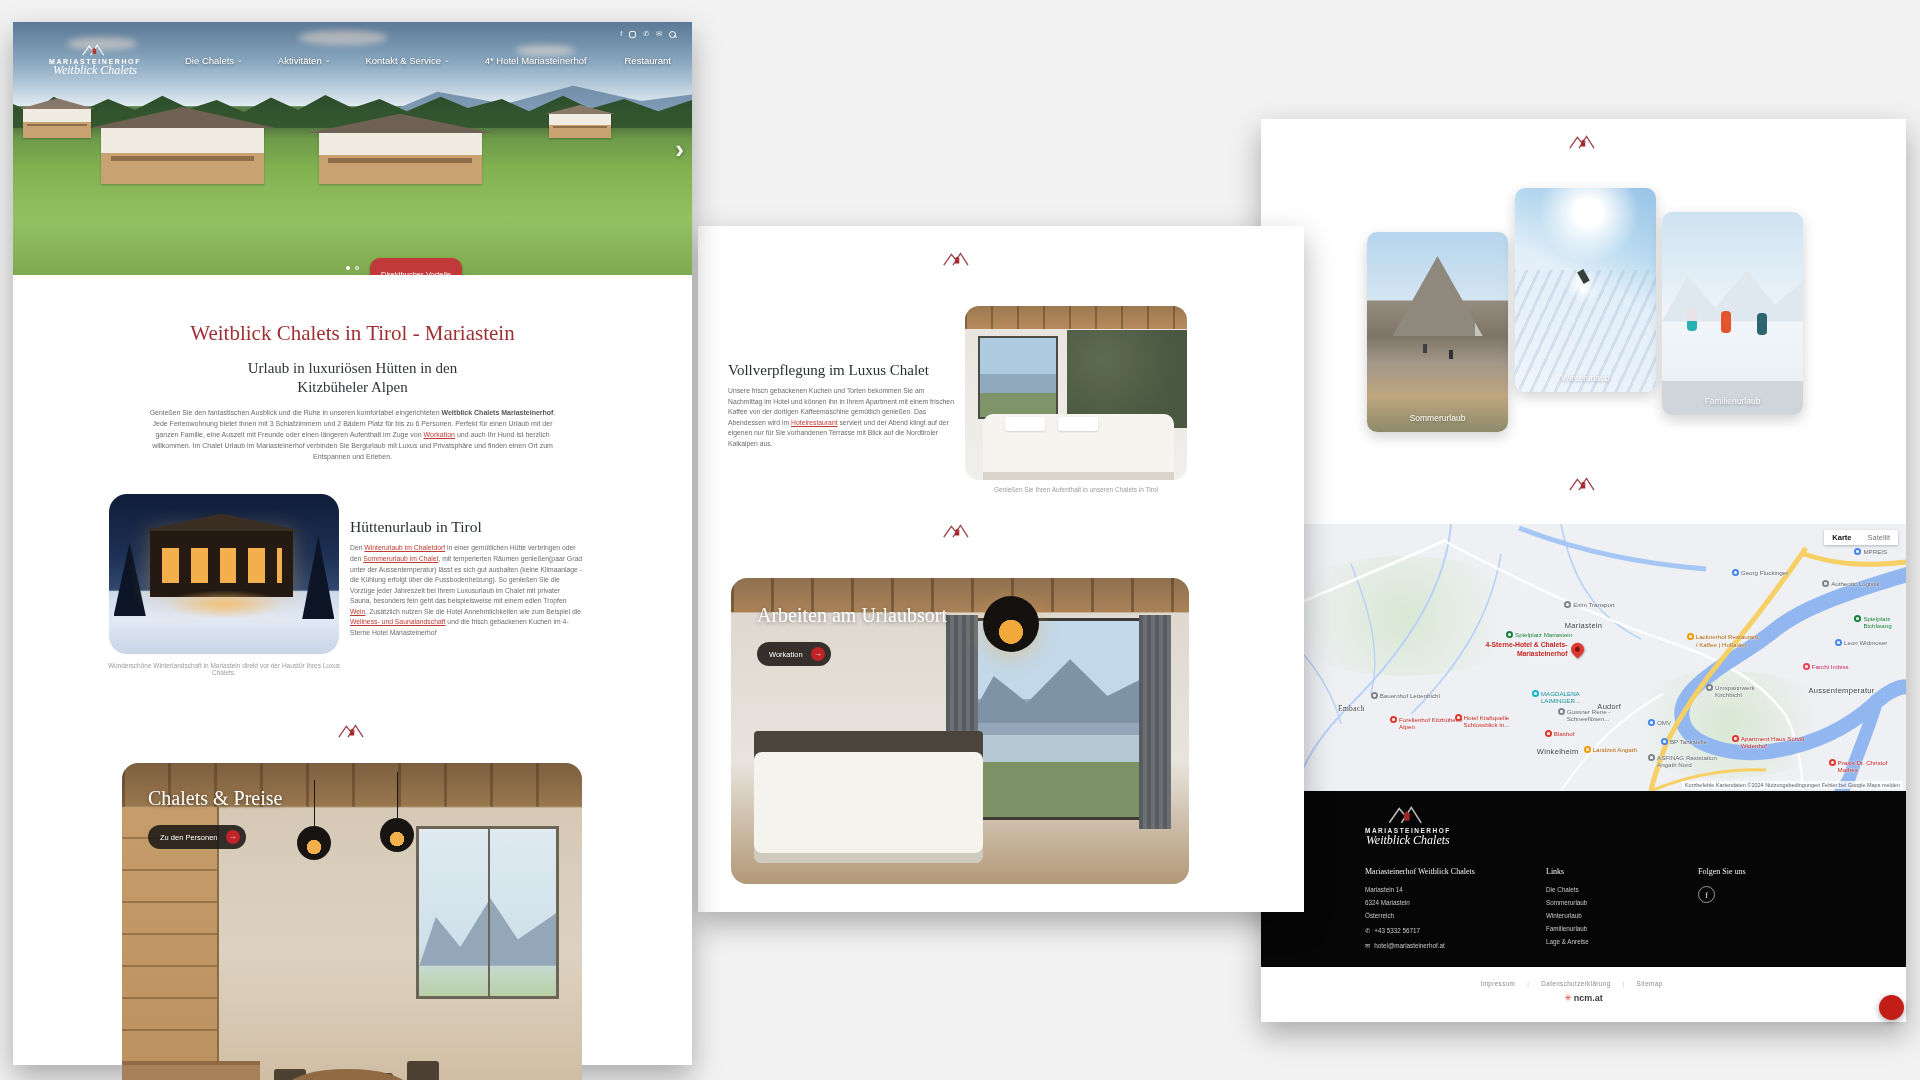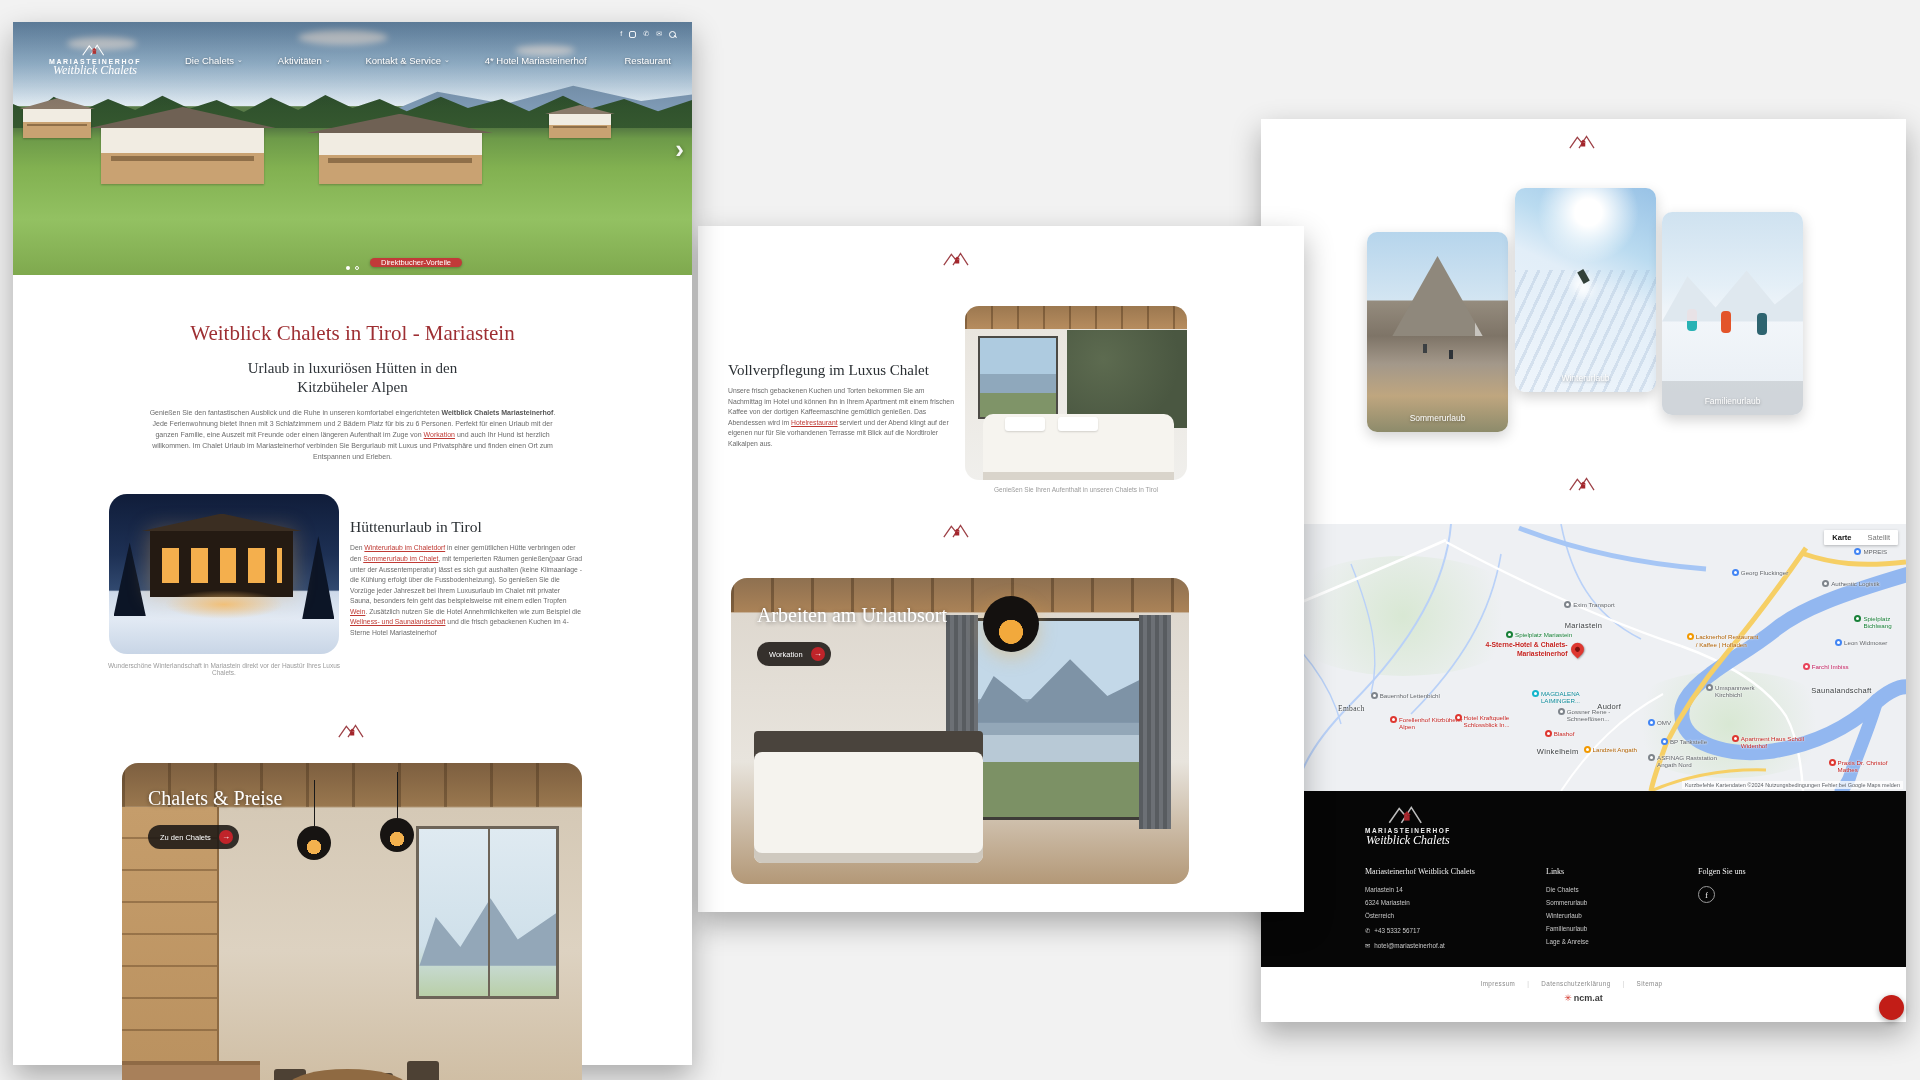--- a/index.html
+++ b/index.html
@@ -38,21 +38,21 @@
 .tb-search::before{content:"";position:absolute;left:0;top:0;width:5px;height:5px;border:1px solid #fff;border-radius:50%}
 .tb-search::after{content:"";position:absolute;left:5px;top:5px;width:3px;height:1px;background:#fff;transform:rotate(45deg)}
 .hero-nav{position:absolute;top:20px;left:0;right:0;display:flex;align-items:center;padding:0 18px;color:#fff}
 .logo{display:flex;flex-direction:column;align-items:center;width:128px;flex:0 0 auto}
 .logo .lg-name{font-size:7px;letter-spacing:1.6px;font-weight:bold;margin-top:1px}
 .logo .lg-script{font-family:"Liberation Serif",serif;font-style:italic;font-size:12px;margin-top:-2px}
 .nav-items{flex:1;display:flex;justify-content:space-between;margin-left:26px;font-size:9.5px;text-shadow:0 1px 3px rgba(0,0,0,.5)}
 .nav-item{display:flex;align-items:center;gap:3px;cursor:pointer;white-space:nowrap}
 .nav-chev{font-size:7px;opacity:.85}
 .hero-arrow{position:absolute;right:8px;top:112px;color:rgba(255,255,255,.95);font-size:26px;font-weight:bold;cursor:pointer;text-shadow:0 1px 4px rgba(0,0,0,.4)}
-.pill-direkt{position:absolute;left:357px;top:236px;background:#c13a39;color:#fff;border:none;border-radius:10px;font-size:7.5px;padding:0 11px;cursor:pointer;box-shadow:0 1px 3px rgba(0,0,0,.3)}
+.pill-direkt{position:absolute;left:357px;top:236px;background:#c13a39;color:#fff;border:none;border-radius:10px;font-size:7.5px;padding:12px 11px;cursor:pointer;box-shadow:0 1px 3px rgba(0,0,0,.3)}
 .dots{position:absolute;left:333px;bottom:5px;display:flex;gap:5px}
 .dot{width:4px;height:4px;border-radius:50%;background:#fff}
 .dot.off{background:transparent;border:1px solid #fff}
 .booking{position:absolute;left:255px;top:250px;display:flex;z-index:5;box-shadow:0 3px 10px rgba(0,0,0,.22)}
 .bk-card{width:112px;background:#fff}
 .bk-row{padding:4px 9px 3px;height:32px}
 .bk-row+.bk-row{border-top:1px solid #ececec}
 .bk-label{font-size:5.5px;color:#8f8f8f}
 .bk-value{font-size:7px;color:#3d3d3d;margin-top:2px}
 .bk-buttons{width:92px;display:flex;flex-direction:column}
@@ -301,21 +301,21 @@
         <div class="k-window"></div>
         <div class="k-chair" style="left:33%;bottom:6%"></div>
         <div class="k-chair" style="left:52%;bottom:5%"></div>
         <div class="k-chair" style="left:62%;bottom:8%"></div>
         <div class="k-table"></div>
         <div class="k-lamp" style="left:38%;top:16%"></div>
         <div class="k-lamp" style="left:56%;top:14%"></div>
       </div>
       <h2 class="overlay-title preise-title">Chalets &amp; Preise</h2>
       <button class="dark-pill preise-btn">
-        <span>Zu den Chalets</span>
+        <span>Zu den Personen</span>
         <span class="arr">→</span>
       </button>
     </div>
   </section>
 
   <section class="panel panel-mid">
     <div class="mid-div1 divider">
       <svg width="30" height="17" viewBox="0 0 36 20">
         <path d="M1 18 L10 5 L15 11" fill="none" stroke="#9d4046" stroke-width="1.5"></path>
         <path d="M12 18 L21 4 L30 18" fill="none" stroke="#9d4046" stroke-width="1.5"></path>
@@ -427,21 +427,21 @@
       <div>
 
           <span class="town" style="left: 50%; top: 38%;">Mariastein</span>
 
           <span class="town" style="left: 54%; top: 50%; margin-top: 48px;">Audorf</span>
 
           <span class="town" style="left: 14%; top: 69%; font-family: Liberation Serif, serif;">Embach</span>
 
           <span class="town" style="left: 46%; top: 85%;">Winkelheim</span>
 
-          <span class="town" style="left: 90%; top: 62%;">Saunalandschaft</span>
+          <span class="town" style="left: 90%; top: 62%;">Aussentemperatur</span>
         </div>
 
       <div>
 
           <div class="poi gray" style="left: 47%; top: 29%;">
             <span class="pin"></span>
             <span class="poi-label">Exim Transport</span>
           </div>
 
           <div class="poi green" style="left: 38%; top: 40%;">

